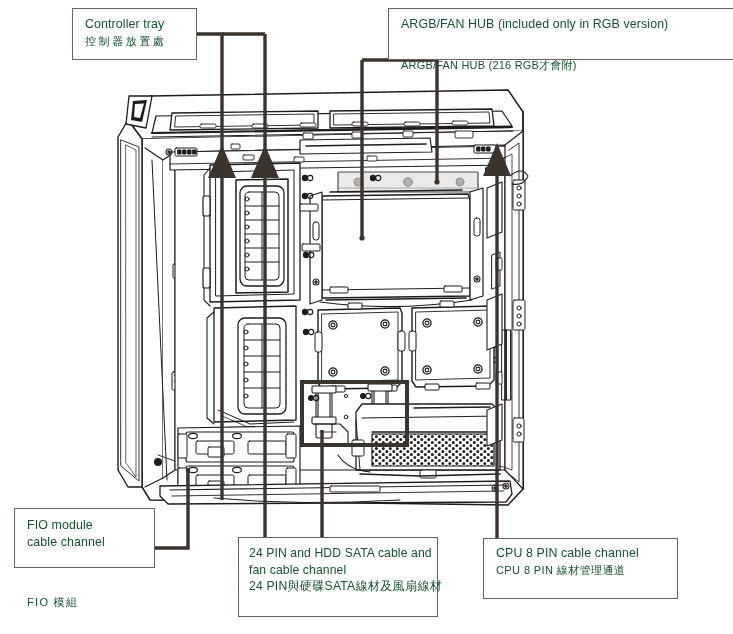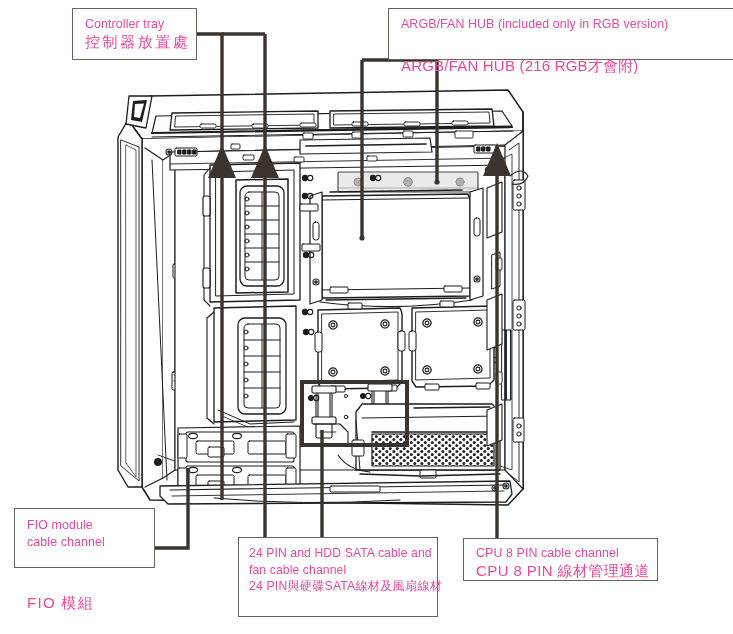--- a/index.html
+++ b/index.html
@@ -10,34 +10,34 @@
   }
   #stage{position:absolute;left:0;top:0;width:733px;height:634px;}
   #art{position:absolute;left:0;top:0;width:733px;height:634px;}
 
   .callout{
     position:absolute;background:#ffffff;border:1px solid #6b625b;
     box-sizing:border-box;padding:6px 10px 7px 12px;z-index:5;
   }
   .callout .ln{
     display:block;font-size:12.4px;line-height:16.5px;
-    letter-spacing:.1px;white-space:nowrap;color:#ec4899;
+    letter-spacing:.1px;white-space:nowrap;color:#14532d;
   }
-  .callout .cjk{font-size:15px;line-height:17px;letter-spacing:1.1px;}
+  .callout .cjk{font-size:11px;line-height:17px;letter-spacing:1.1px;}
 
   #co-controller{left:72px;top:8px;width:125px;height:52px;padding-top:7px;}
   #co-controller .cjk{letter-spacing:2.6px;}
   #co-argb{left:388px;top:8px;width:384px;height:52px;padding-top:7px;}
   #co-argb .cjk{letter-spacing:.2px;margin-top:24px;}
   #co-fio{left:14px;top:508px;width:141px;height:60px;padding-top:8px;}
   #co-fio .cjk{letter-spacing:1.3px;margin-top:44px;}
   #co-24pin{left:238px;top:537px;width:200px;height:80px;padding:7px 8px 7px 10px;}
   #co-24pin .ln{font-size:12.2px;}
   #co-24pin .cjk{letter-spacing:.2px;}
-  #co-cpu{left:463px;top:538px;width:195px;height:43px;padding-top:6px;}
+  #co-cpu{left:483px;top:538px;width:195px;height:61px;padding-top:6px;}
   #co-cpu .cjk{letter-spacing:.4px;}
 </style>
 </head>
 <body>
 
 <div id="stage">
 
   <svg id="art" viewBox="0 0 733 634" xmlns="http://www.w3.org/2000/svg">
     <defs>
       <pattern id="mesh" width="7" height="6" patternUnits="userSpaceOnUse">

